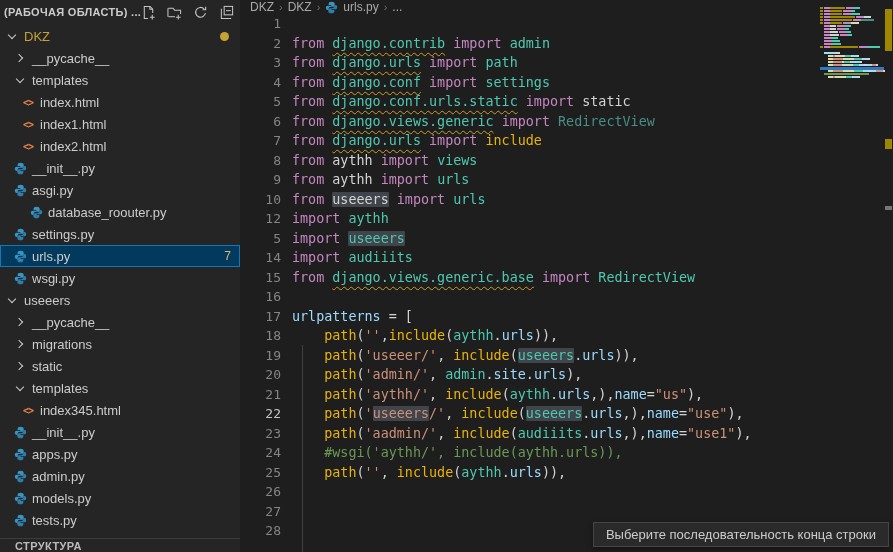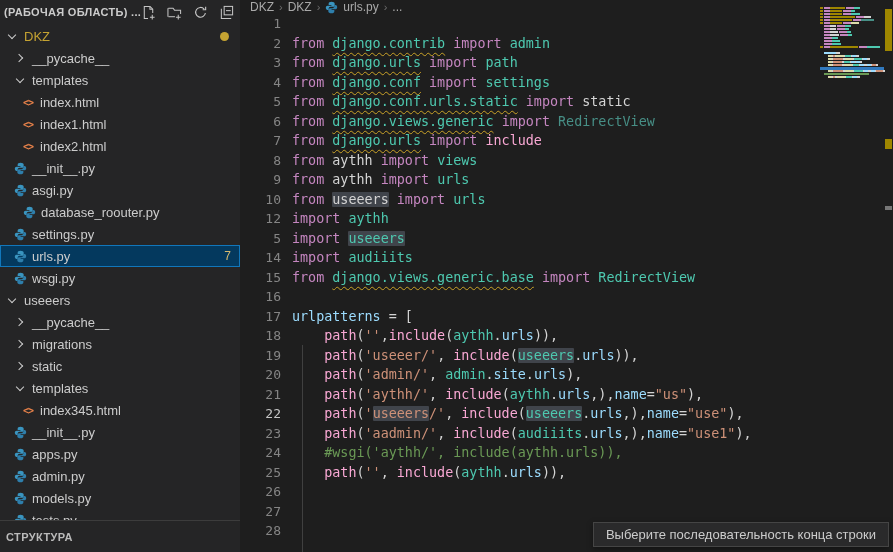--- a/index.html
+++ b/index.html
@@ -24,22 +24,22 @@
   .slot{width:16px;min-width:16px;display:flex;align-items:center;justify-content:center;}
   .chev{width:6px;height:6px;border-right:1.5px solid #cccccc;border-bottom:1.5px solid #cccccc;
     transform:rotate(-45deg);margin-left:-2px;}
   .chev.open{transform:rotate(45deg);margin-top:-3px;margin-left:0;}
   .pyico svg{display:block}
   .htmlico{font-size:10px;font-weight:bold;color:#e8824a;font-family:"DejaVu Sans Mono",monospace;letter-spacing:-1px;}
   .lbl{margin-left:4px;}
   .lbl.gold{color:var(--gold);}
   .badge{margin-left:auto;margin-right:9px;color:var(--badge);font-size:12px;}
   .dot{margin-left:auto;margin-right:11px;width:9px;height:9px;border-radius:50%;background:var(--gold);}
-  .outline{position:absolute;left:0;bottom:0;width:240px;height:32px;border-top:1px solid #3c3c3c;
-    background:var(--sidebar-bg);display:flex;align-items:center;padding-left:6px;z-index:6;}
+  .outline{position:absolute;left:0;bottom:0;width:240px;height:14px;border-top:1px solid #3c3c3c;
+    background:var(--sidebar-bg);display:flex;align-items:center;padding-left:15px;z-index:6;}
   .outline span{font-size:11px;font-weight:bold;color:#bbbbbb;letter-spacing:.4px;}
 
   
   .editor{position:absolute;left:240px;top:0;width:653px;height:552px;background:var(--editor-bg);}
   .breadcrumb{position:absolute;left:0;top:0;height:14px;display:flex;align-items:center;
     padding-left:10px;font-size:12px;color:#a9a9a9;gap:3px;z-index:3;}
   .breadcrumb .sep{color:#6e6e6e;font-size:11px;margin:0 2px;}
   .breadcrumb .bc-py{display:flex;align-items:center;margin-right:2px;}
   .code{position:absolute;left:0;top:14px;width:100%;font-family:"DejaVu Sans Mono",monospace;
     font-size:13.4px;}
@@ -57,21 +57,21 @@
   .mm-bar{position:absolute;height:2px;}
   .mm-band{position:absolute;left:0;width:64px;height:3px;background:#3179be;}
   .ruler{position:absolute;right:0;top:0;width:9px;height:552px;}
   .ruler .mark{position:absolute;left:1px;width:7px;}
 
   
   .tooltip{position:absolute;right:4px;bottom:5px;height:25px;display:flex;align-items:center;
     background:var(--tt-bg);border:1px solid var(--tt-border);color:#cccccc;font-size:13px;
     padding:0 12px;box-shadow:0 2px 6px rgba(0,0,0,.4);z-index:9;}
 </style>
-<style>.tok-kw{color:#C586C0}.tok-mod{color:#4EC9B0}.tok-dim{color:#478F86}.tok-pl{color:#D4D4D4}.tok-fn{color:#f9a8d4}.tok-str{color:#CE9178}.tok-var{color:#9CDCFE}.tok-com{color:#6A9955}</style></head>
+<style>.tok-kw{color:#C586C0}.tok-mod{color:#4EC9B0}.tok-dim{color:#478F86}.tok-pl{color:#D4D4D4}.tok-fn{color:#eab308}.tok-str{color:#CE9178}.tok-var{color:#9CDCFE}.tok-com{color:#6A9955}</style></head>
 <body>
 
 <div class="app">
 
   <aside class="sidebar">
     <div class="tree" id="tree">
         <div class="row" style="padding-left: 12px;">
           <span class="slot pyico">
             <svg width="13" height="13" viewBox="0 0 16 16">
               <path fill="#3a95c0" d="M8 1C5.8 1 4.5 1.9 4.5 3.2V5h3.4v.8H3.2C1.9 5.8 1 6.9 1 8.4s.9 2.6 2.2 2.6h1.3V9.4c0-1.3 1.1-2.3 2.4-2.3H10c1.1 0 1.9-.9 1.9-2V3.2C11.9 1.9 10.2 1 8 1z"></path>
@@ -122,21 +122,21 @@
         </div>
         <div class="row" style="padding-left: 12px;">
           <span class="slot pyico">
             <svg width="13" height="13" viewBox="0 0 16 16">
               <path fill="#3a95c0" d="M8 1C5.8 1 4.5 1.9 4.5 3.2V5h3.4v.8H3.2C1.9 5.8 1 6.9 1 8.4s.9 2.6 2.2 2.6h1.3V9.4c0-1.3 1.1-2.3 2.4-2.3H10c1.1 0 1.9-.9 1.9-2V3.2C11.9 1.9 10.2 1 8 1z"></path>
               <path fill="#2e7fac" d="M8 15c2.2 0 3.5-.9 3.5-2.2V11H8.1v-.8h4.7c1.3 0 2.2-1.1 2.2-2.6s-.9-2.6-2.2-2.6h-1.3v1.6c0 1.3-1.1 2.3-2.4 2.3H6c-1.1 0-1.9.9-1.9 2v1.9C4.1 14.1 5.8 15 8 15z"></path>
             </svg>
           </span>
           <span class="lbl">asgi.py</span>
         </div>
-        <div class="row" style="padding-left: 21px;">
+        <div class="row" style="padding-left: 28px;">
           <span class="slot pyico">
             <svg width="13" height="13" viewBox="0 0 16 16">
               <path fill="#3a95c0" d="M8 1C5.8 1 4.5 1.9 4.5 3.2V5h3.4v.8H3.2C1.9 5.8 1 6.9 1 8.4s.9 2.6 2.2 2.6h1.3V9.4c0-1.3 1.1-2.3 2.4-2.3H10c1.1 0 1.9-.9 1.9-2V3.2C11.9 1.9 10.2 1 8 1z"></path>
               <path fill="#2e7fac" d="M8 15c2.2 0 3.5-.9 3.5-2.2V11H8.1v-.8h4.7c1.3 0 2.2-1.1 2.2-2.6s-.9-2.6-2.2-2.6h-1.3v1.6c0 1.3-1.1 2.3-2.4 2.3H6c-1.1 0-1.9.9-1.9 2v1.9C4.1 14.1 5.8 15 8 15z"></path>
             </svg>
           </span>
           <span class="lbl">database_roouter.py</span>
         </div>
         <div class="row" style="padding-left: 12px;">
           <span class="slot pyico">

